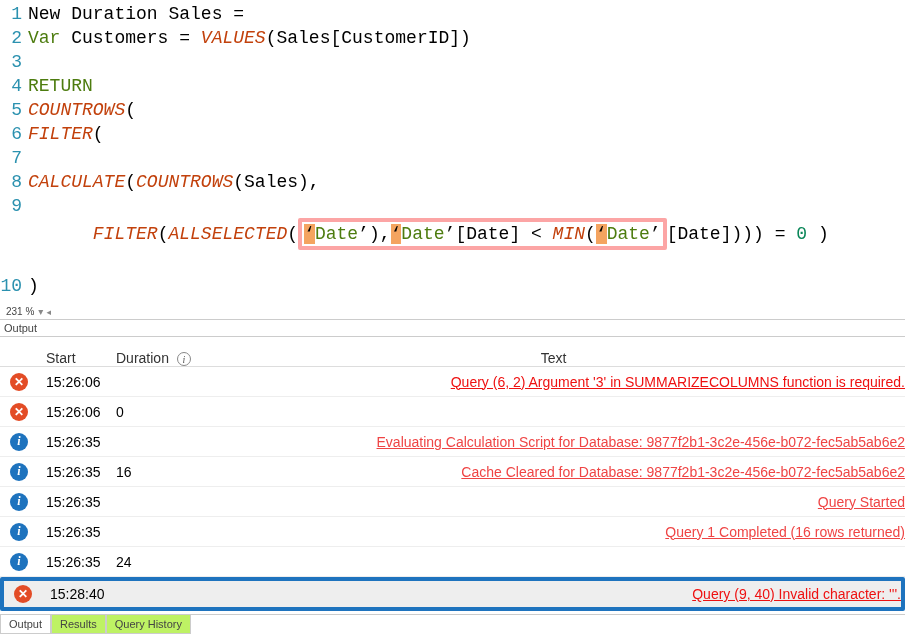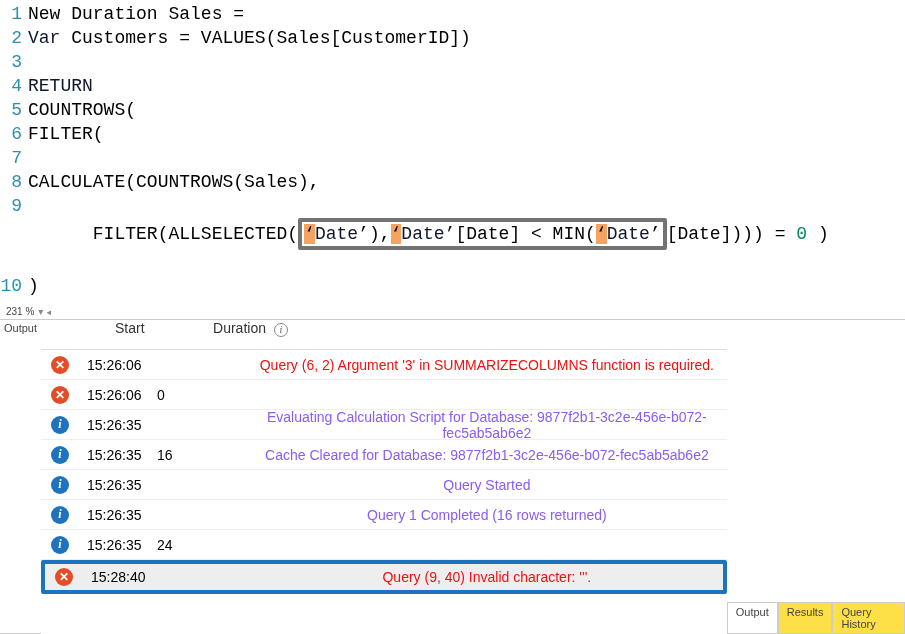--- a/index.html
+++ b/index.html
@@ -23,58 +23,57 @@
   }
   .gutter {
     width: 28px;
     text-align: right;
     color: #2b91af;
     padding-right: 6px;
     font-size: 18px;
     user-select: none;
   }
   .code { white-space: pre; color: #000; }
-  .kw { color: #0f172a; }
-  .fn { color: #000000; }
+  .kw { color: #4d7c0f; }
+  .fn { color: #c2410c; font-style: italic; }
   .lit { color: #098658; }
-  .hl-box-1 { display:inline-block; border: 4px solid #737373; border-radius:2px; padding:0 2px; }
+  .hl-box-1 { display:inline-block; border: 4px solid #fca5a5; border-radius:2px; padding:0 2px; }
   .hl-sel { background: #f4a460; color:#000; }
   .zoom-bar {
     font-size: 10px;
     font-family: "Segoe UI", Tahoma, sans-serif;
     color: #444;
     padding:4px 6px 2px 6px;
     display:flex; align-items:center; gap:4px;
   }
   .zoom-bar .tick { letter-spacing: -1px; color:#888;}
-  .output-section { border-top:1px solid #ccc; display:flex; flex-direction:row; flex:1 1 auto; }
+  .output-section { border-top:1px solid #ccc; display:flex; flex-direction:column; flex:1 1 auto; }
   .output-label {
     font-family: "Segoe UI", Tahoma, sans-serif;
     font-size: 11px;
     color:#444;
     padding:2px 4px;
     border-bottom:1px solid #ccc;
     background:#fff;
   }
   .grid { display:flex; flex-direction:column; font-family:"Segoe UI",Tahoma,sans-serif; font-size:14px; }
   .grid-header {
-    display:flex; align-items:flex-start;
+    display:flex; align-items:flex-end;
     border-bottom:1px solid #ddd;
     height:30px;
-    gap:28px;
   }
   .col-icon { width:44px; flex:0 0 44px; }
   .col-start { width:68px; flex:0 0 68px; padding-left:2px; }
   .col-dur { width:90px; flex:0 0 90px; padding-left:4px; }
   .col-text { flex:1 1 auto; text-align:center; }
   .grid-header div { color:#333; }
   .grid-row { display:flex; align-items:center; height:30px; border-bottom:1px solid #eee; }
-  .grid-row .col-text { text-align:center; padding-left:4px; }
+  .grid-row .col-text { text-align:right; padding-left:4px;text-decoration:underline; }
   .grid-row .txt-error { color:#e11; }
-  .grid-row .txt-info { color:#8b5cf6; }
+  .grid-row .txt-info { color:#ef4444; }
   .icon { width:18px; height:18px; border-radius:50%; display:inline-flex; align-items:center; justify-content:center; font-weight:bold; font-size:12px; color:#fff; margin-left:10px;}
   .icon-error { background:#e34c26; }
   .icon-info  { background:#1e73be; font-style:italic; font-family: Georgia, serif; }
   .duration-info-icon { font-style:italic; font-family:Georgia,serif; color:#555; border:1px solid #888; border-radius:50%; width:14px; height:14px; display:inline-flex; align-items:center; justify-content:center; font-size:10px; margin-left:4px;}
   .highlight-row {
     border:4px solid #1e73be;
     border-radius:2px;
     height:34px;
   }
   .highlight-row-inner { background:#eee; }
@@ -82,21 +81,21 @@
     display:flex;
     font-family:"Segoe UI",Tahoma,sans-serif;
     font-size:11px;
     border-top:1px solid #ccc;
     margin-top:auto;
   }
   .tab {
     padding:3px 8px;
     border:1px solid #ccc;
     border-top:none;
-    background:#fde047;
+    background:#bef264;
     color:#444;
     cursor:pointer;
   }
   .tab.active { background:#fff; }
 </style>
 </head>
 <body>
 
 <div class="editor">
   <div id="code-lines">
@@ -154,20 +153,21 @@
 <div class="output-section">
   <div class="output-label">Output</div>
   <div class="grid">
     <div class="grid-header">
       <div class="col-icon"></div>
       <div class="col-start">Start</div>
       <div class="col-dur">
         <span>Duration</span>
         <span class="duration-info-icon">i</span>
       </div>
+      <div class="col-text">Text</div>
     </div>
     <div id="grid-rows">
         <div class="grid-row">
           <div class="col-icon"><span class="icon icon-error">✕</span></div>
           <div class="col-start">15:26:06</div>
           <div class="col-dur"></div>
           <div class="col-text txt-error">Query (6, 2) Argument '3' in SUMMARIZECOLUMNS function is required.</div>
         </div>
         <div class="grid-row">
           <div class="col-icon"><span class="icon icon-error">✕</span></div>

